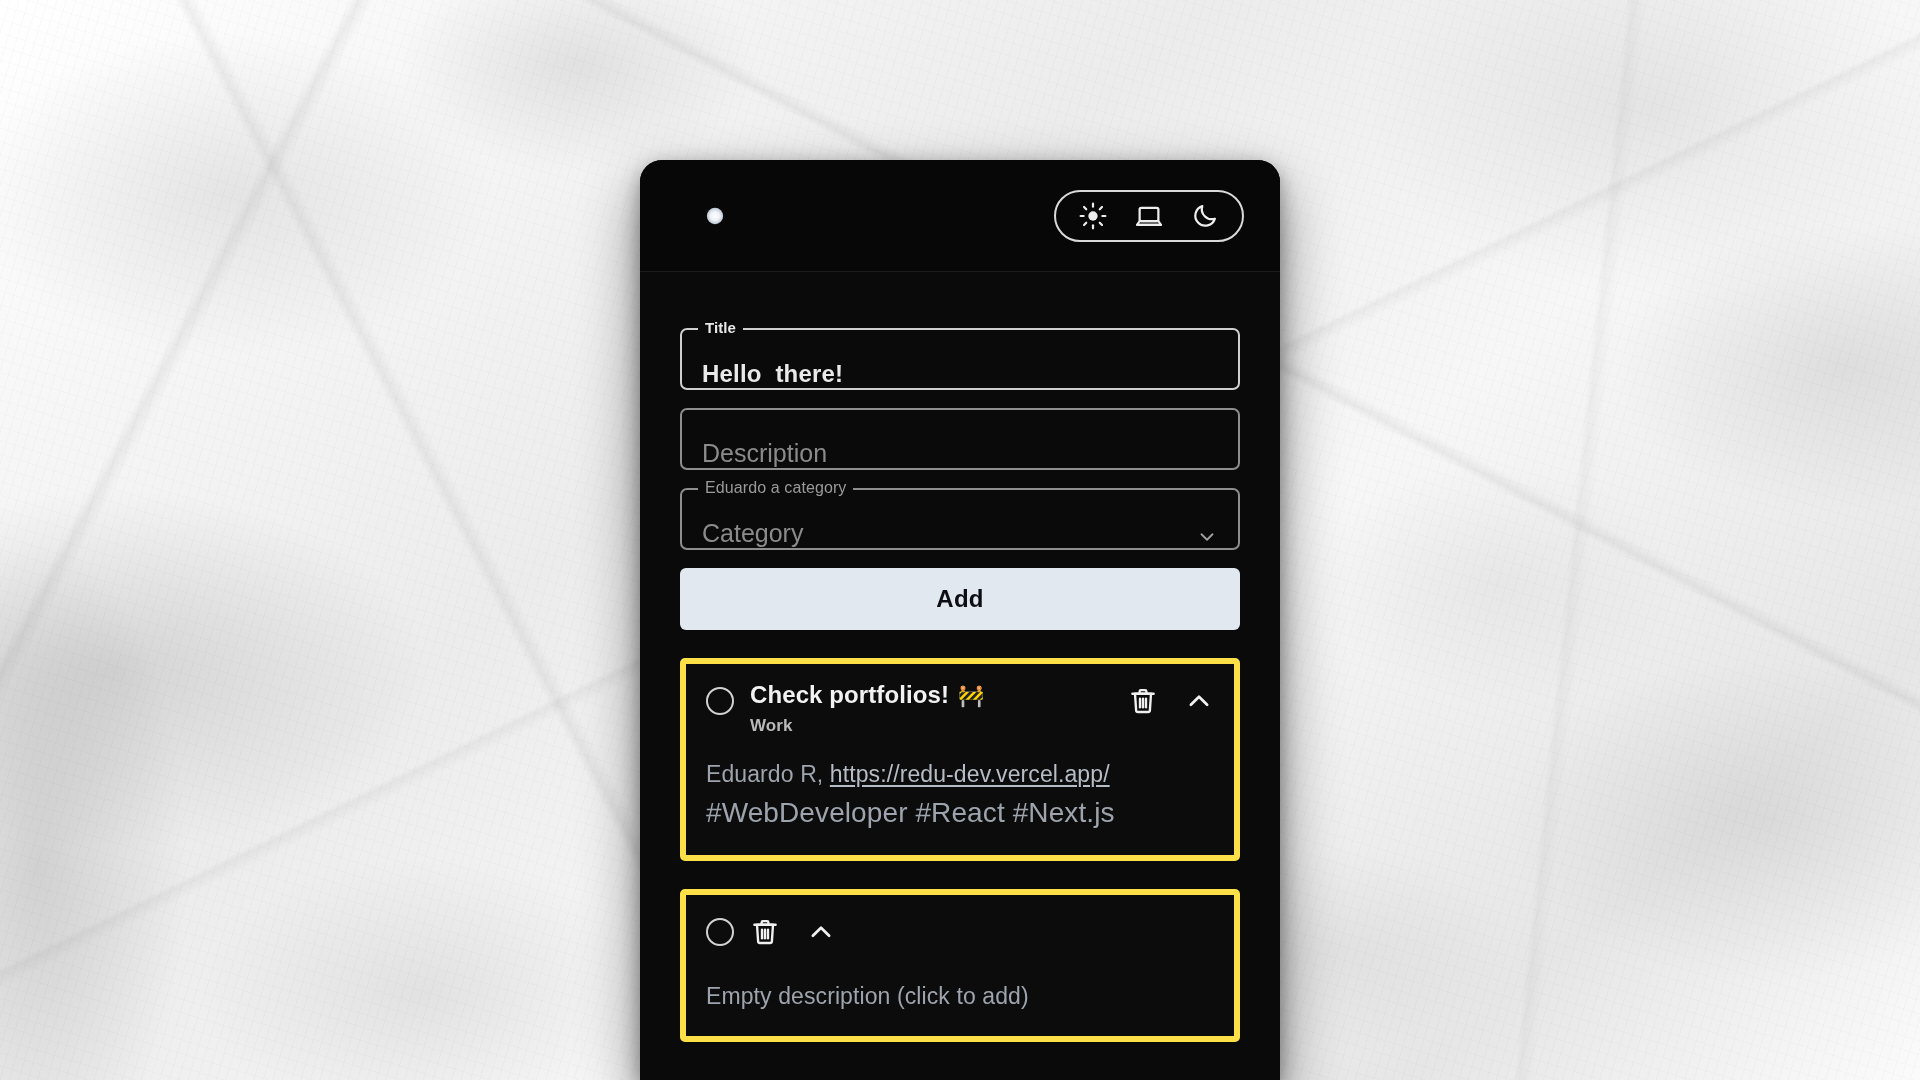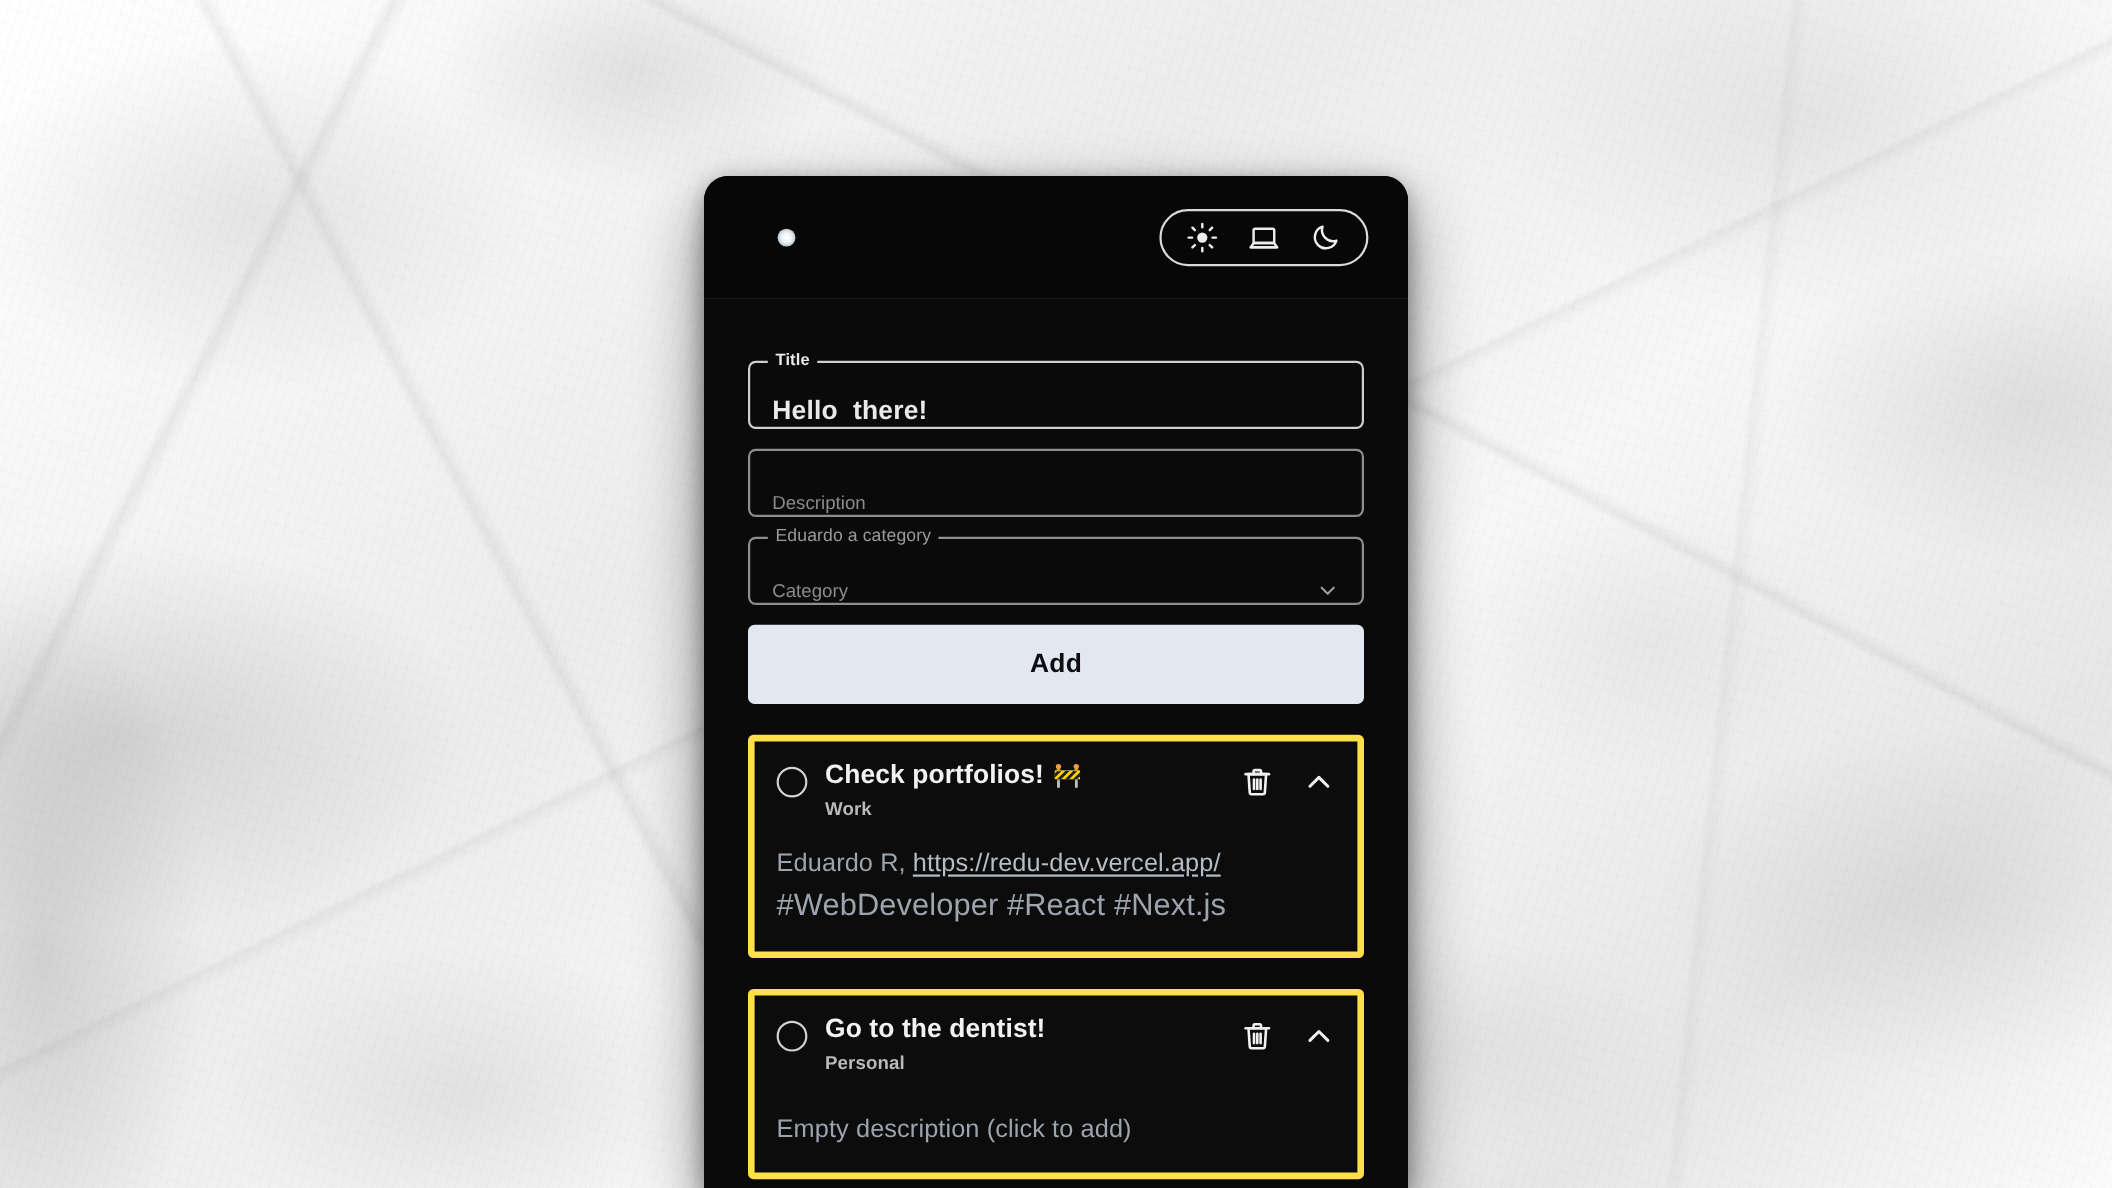--- a/index.html
+++ b/index.html
@@ -135,30 +135,30 @@
   .field-legend.dim { color: #9a9a9a; font-weight: 400; font-size: 16px; }
 
   .field-value {
     font-size: 24px;
     color: #e9e9e9;
     font-weight: 700;
     letter-spacing: .2px;
     white-space: pre;
   }
   .field-placeholder {
-    font-size: 17px;
+    font-size: 25px;
     color: #8b8b8b;
     font-weight: 400;
   }
 
   .select-outline { justify-content: space-between; }
   .select-chevron { color: #9e9e9e; display: flex; }
 
   .add-button {
-    height: 72px;
+    height: 62px;
     border: none;
     border-radius: 6px;
     background: #e2e8f0;
     color: #0d0d14;
     font-family: "Liberation Sans", sans-serif;
     font-size: 24px;
     font-weight: 700;
     letter-spacing: .2px;
     cursor: pointer;
     display: flex;
@@ -399,26 +399,20 @@
         </div>
         <div class="task-desc">
           <span>Eduardo R, </span><a class="task-link">https://redu-dev.vercel.app/</a>
         </div>
         <div class="task-tags">#WebDeveloper #React #Next.js</div>
       </div>
 
       <div class="task-card">
         <div class="task-top">
           <button class="task-checkbox"></button>
-          <div class="task-headings">
-            <div class="task-title">
-              <span>Go to the dentist!</span>
-            </div>
-            <div class="task-category">Personal</div>
-          </div>
           <div class="task-actions">
             <button class="icon-btn">
               <svg width="30" height="30" viewBox="0 0 24 24" fill="none" stroke="#f0f0f0" stroke-width="1.9" stroke-linecap="round" stroke-linejoin="round">
                 <path d="M3.5 6.2h17"></path>
                 <path d="M9.3 6.2V4.3a1 1 0 0 1 1-1h3.4a1 1 0 0 1 1 1v1.9"></path>
                 <path d="M5.6 6.2h12.8l-.9 13.3a1.4 1.4 0 0 1-1.4 1.3H7.9a1.4 1.4 0 0 1-1.4-1.3z"></path>
                 <line x1="9.6" y1="10.2" x2="9.6" y2="17"></line>
                 <line x1="12" y1="10.2" x2="12" y2="17"></line>
                 <line x1="14.4" y1="10.2" x2="14.4" y2="17"></line>
               </svg>

